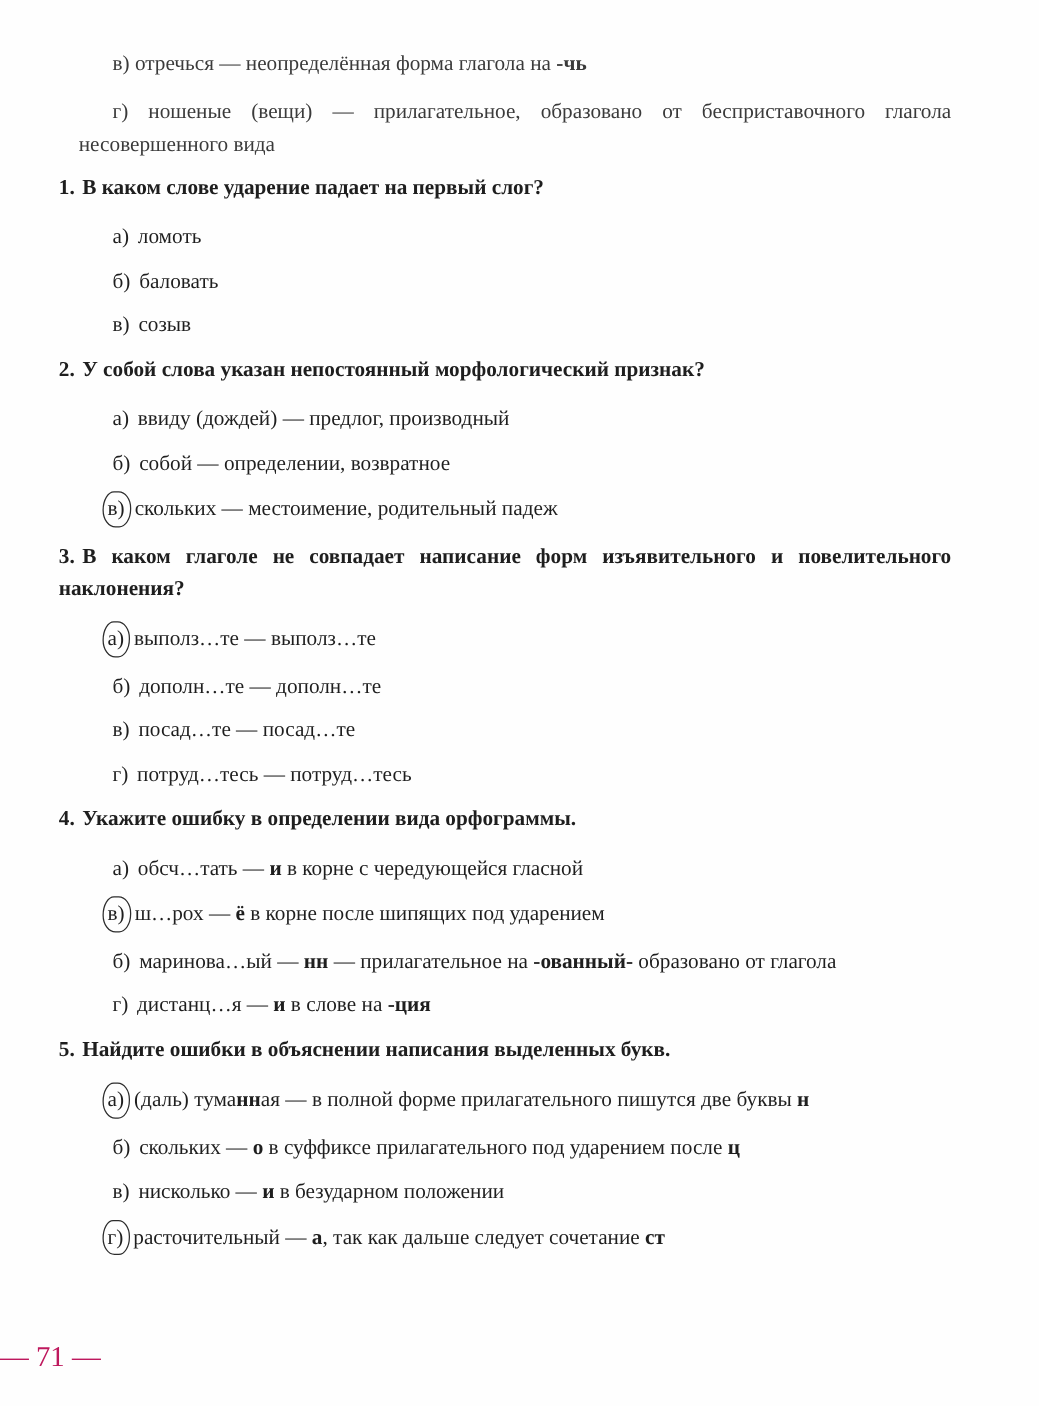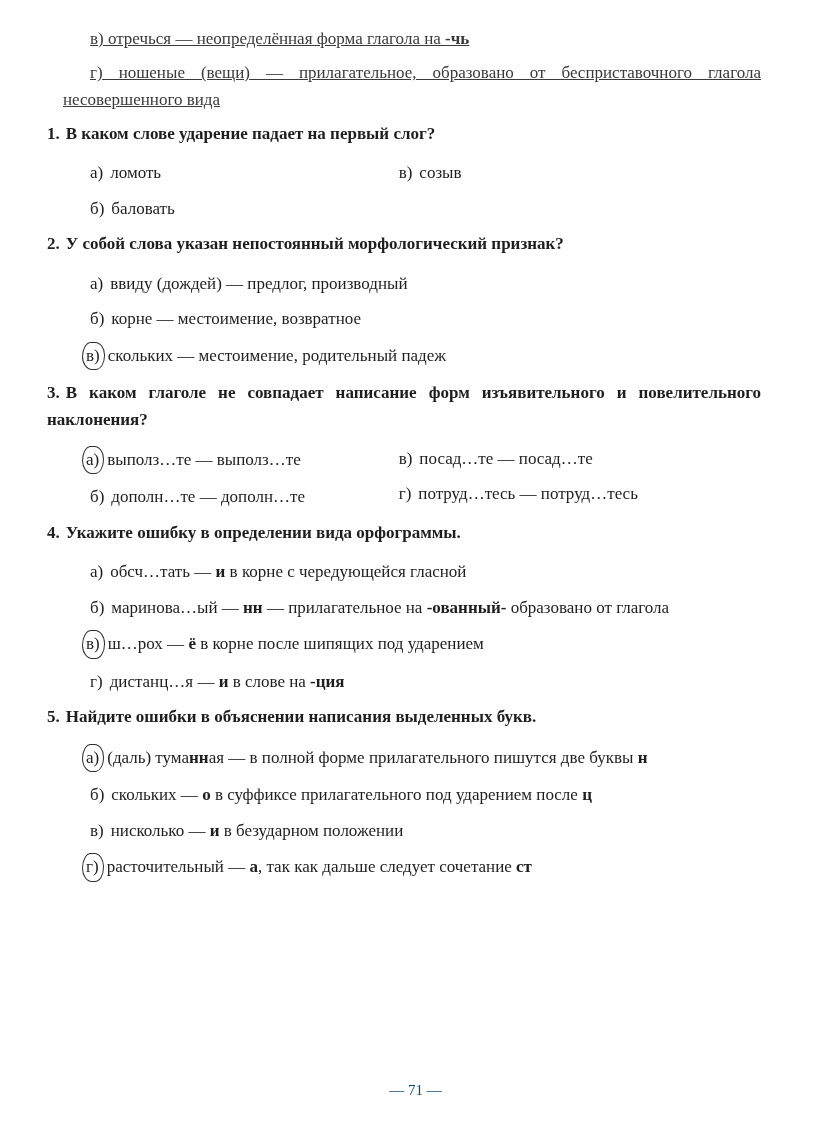--- a/index.html
+++ b/index.html
@@ -11,62 +11,60 @@
     background: #fefefe;
     box-sizing: border-box;
     padding: 26px 70px 0 47px;
     font-family: "Liberation Serif", "DejaVu Serif", serif;
     font-size: 17px;
     color: #1e1e1e;
     overflow: hidden;
   }
   .intro { color: #3a3a3a; }
   .intro-line {
-    margin: 0 0 8px 16px;
+    margin: 12px 0 8px 16px;
     text-indent: 27px;
     line-height: 1.55;
     text-align: justify;
-    text-decoration: underline;
   }
   .heading {
     text-align: center;
     font-size: 21px;
     font-weight: bold;
     letter-spacing: 2px;
     margin: 46px 0 18px 0;
   }
   .question { }
   .q-text {
     margin: 0;
     font-weight: bold;
     line-height: 1.55;
     text-align: justify;
   }
   .q-num { margin-right: 6px; }
-  .options { margin: 13px 0 0 43px; }
+  .options { margin: 13px 0 0 43px; flex-direction: column; }
   .options.two-col { display: flex; }
   .opt-col-1 { flex: 0 0 46%; }
   .opt-col-2 { flex: 1 1 auto; }
   .option { margin: 0 0 10px 0; line-height: 1.5; }
   .opt-label { margin-right: 7px; display: inline-block; }
   .opt-label.circled {
     border: 1.5px solid #2c2c2c;
     border-radius: 55% 60% 58% 62% / 72% 64% 70% 66%;
     padding: 0 4px 1px 3px;
     margin-left: -8px;
     margin-right: 3px;
   }
   b { font-weight: bold; }
   .footer {
     position: absolute;
     left: 0; right: 0;
     bottom: 26px;
-    text-align: center;
-    font-size: 15px;
-    color: #0c4a6e;
+    font-size: 23px;
+    color: #be185d;
   }
 </style>
 </head>
 <body>
 
 <div class="page">
   <div class="intro" id="intro">
       <p class="intro-line"><span>в) отречься — неопределённая форма глагола на </span><b>-чь</b></p>
       <p class="intro-line"><span>г) ношеные (вещи) — прилагательное, образовано от бесприставочного глагола несовершенного вида</span></p>
     </div>
@@ -80,43 +78,43 @@
           </div>
           <div class="opt-col-2">
             <p class="option"><span class="opt-label">в)</span><span>созыв</span></p>
           </div>
         </div>
       </div>
       <div class="question">
         <p class="q-text"><span class="q-num">2.</span><span>У собой слова указан непостоянный морфологический признак?</span></p>
         <div class="options">
           <p class="option"><span class="opt-label">а)</span><span>ввиду (дождей) — предлог, производный</span></p>
-          <p class="option"><span class="opt-label">б)</span><span>корне — местоимение, возвратное</span></p>
+          <p class="option"><span class="opt-label">б)</span><span>собой — определении, возвратное</span></p>
           <p class="option"><span class="opt-label circled">в)</span><span>скольких — местоимение, родительный падеж</span></p>
         </div>
       </div>
       <div class="question">
         <p class="q-text"><span class="q-num">3.</span><span>В каком глаголе не совпадает написание форм изъявительного и повелительного наклонения?</span></p>
         <div class="options two-col">
           <div class="opt-col-1">
             <p class="option"><span class="opt-label circled">а)</span><span>выполз…те — выполз…те</span></p>
             <p class="option"><span class="opt-label">б)</span><span>дополн…те — дополн…те</span></p>
           </div>
           <div class="opt-col-2">
             <p class="option"><span class="opt-label">в)</span><span>посад…те — посад…те</span></p>
             <p class="option"><span class="opt-label">г)</span><span>потруд…тесь — потруд…тесь</span></p>
           </div>
         </div>
       </div>
       <div class="question">
         <p class="q-text"><span class="q-num">4.</span><span>Укажите ошибку в определении вида орфограммы.</span></p>
         <div class="options">
           <p class="option"><span class="opt-label">а)</span><span>обсч…тать — </span><b>и</b><span> в корне с чередующейся гласной</span></p>
+          <p class="option"><span class="opt-label circled">в)</span><span>ш…рох — </span><b>ё</b><span> в корне после шипящих под ударением</span></p>
           <p class="option"><span class="opt-label">б)</span><span>маринова…ый — </span><b>нн</b><span> — прилагательное на </span><b>-ованный-</b><span> образовано от глагола</span></p>
-          <p class="option"><span class="opt-label circled">в)</span><span>ш…рох — </span><b>ё</b><span> в корне после шипящих под ударением</span></p>
           <p class="option"><span class="opt-label">г)</span><span>дистанц…я — </span><b>и</b><span> в слове на </span><b>-ция</b></p>
         </div>
       </div>
       <div class="question">
         <p class="q-text"><span class="q-num">5.</span><span>Найдите ошибки в объяснении написания выделенных букв.</span></p>
         <div class="options">
           <p class="option"><span class="opt-label circled">а)</span><span>(даль) тума</span><b>нн</b><span>ая — в полной форме прилагательного пишутся две буквы </span><b>н</b></p>
           <p class="option"><span class="opt-label">б)</span><span>скольких — </span><b>о</b><span> в суффиксе прилагательного под ударением после </span><b>ц</b></p>
           <p class="option"><span class="opt-label">в)</span><span>нисколько — </span><b>и</b><span> в безударном положении</span></p>
           <p class="option"><span class="opt-label circled">г)</span><span>расточительный — </span><b>а</b><span>, так как дальше следует сочетание </span><b>ст</b></p>

